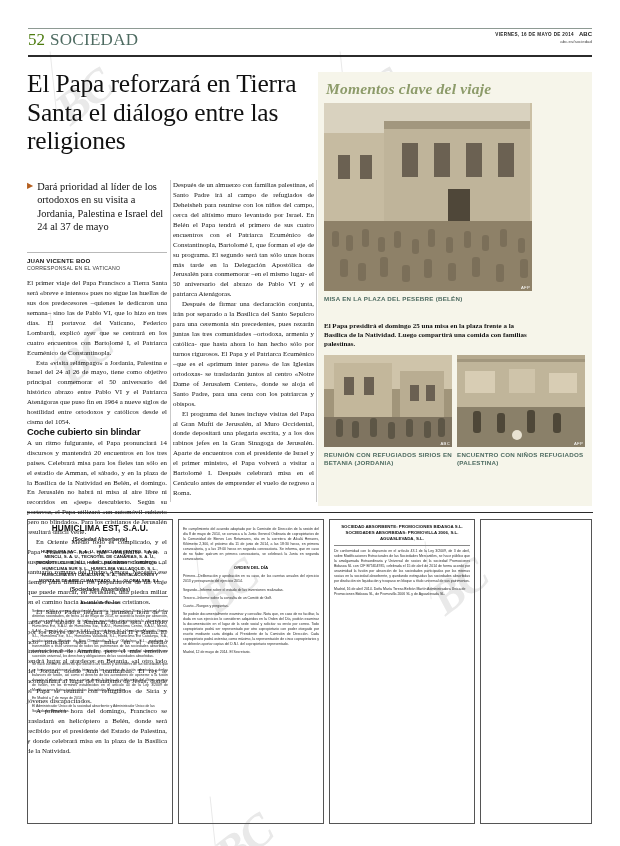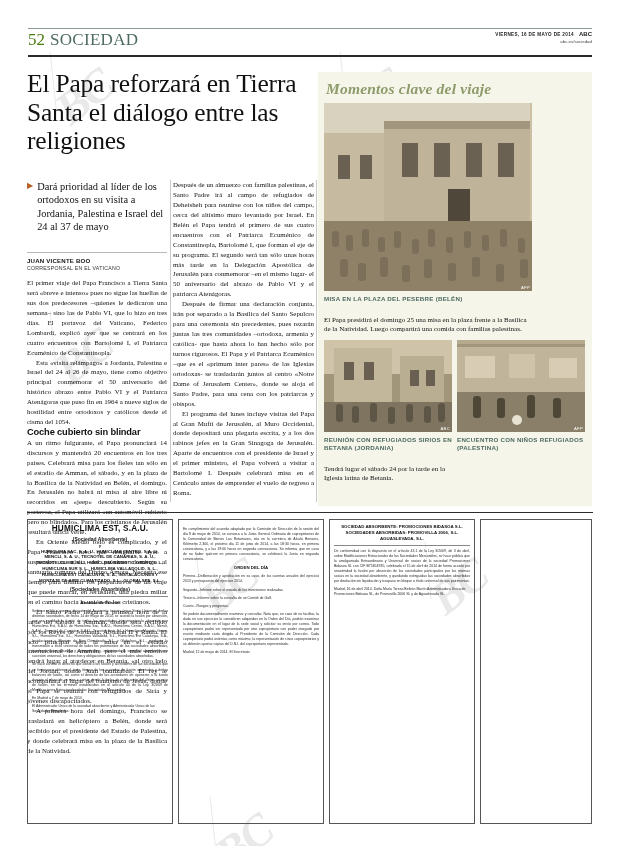--- a/index.html
+++ b/index.html
@@ -68,22 +68,22 @@
   .feature-bg{position:absolute;left:318px;top:72px;width:274px;height:434px;
       background:#f6f5ea;z-index:1;}
   .feature-title{font-family:"Liberation Serif",serif;font-style:italic;font-weight:700;
       font-size:15.5px;color:#8d9b6a;padding:8px 0 0 8px;letter-spacing:.2px;}
 
   .photo{position:relative;overflow:hidden;background:#b9b2a4;}
   .credit{position:absolute;right:2px;bottom:1px;font-family:"Liberation Sans",sans-serif;
       font-size:4.2px;color:#fff;letter-spacing:.3px;}
   .cap-ttl{font-family:"Liberation Sans",sans-serif;font-size:6.2px;font-weight:700;
       color:#4e6b61;letter-spacing:.25px;line-height:1.28;}
-  .cap-txt{font-family:"Liberation Serif",serif;font-size:7px;font-weight:400;
-      color:#111;line-height:1.3;margin-top:13px;}
+  .cap-txt{font-family:"Liberation Serif",serif;font-size:7px;font-weight:700;
+      color:#111;line-height:1.3;margin-top:19px;}
 
   
   .ads{position:absolute;left:27px;top:512px;width:566px;z-index:3;}
   .ad-rule{width:100%;height:1px;background:#2b2b2b;}
   .ad-row{display:flex;gap:5px;margin-top:6px;}
   .ad-box{border:1px solid #555;padding:4px 4px 16px;box-sizing:border-box;}
   .ad-h1{font-family:"Liberation Sans",sans-serif;font-size:8.2px;font-weight:700;
       text-align:center;color:#111;letter-spacing:.2px;line-height:1.2;}
   .ad-h2{font-family:"Liberation Sans",sans-serif;font-size:5px;font-weight:700;
       text-align:center;color:#111;line-height:1.35;margin-top:2px;}
@@ -242,21 +242,20 @@
               <rect x="46" y="63" width="7" height="19" rx="3"></rect>
               <rect x="64" y="67" width="7" height="17" rx="3"></rect>
               <rect x="82" y="64" width="7" height="18" rx="3"></rect>
               <rect x="100" y="66" width="7" height="17" rx="3"></rect>
               <rect x="114" y="63" width="7" height="19" rx="3"></rect>
             </g>
           </svg>
           <span class="credit">ABC</span>
         </div>
         <div class="cap-ttl" style="margin-top:4px;">REUNIÓN CON REFUGIADOS SIRIOS EN BETANIA (JORDANIA)</div>
-        <div class="cap-txt">Tendrá lugar el sábado 24 por la tarde en la Iglesia latina de Betania.</div>
       </div>
       <div style="flex:1 1 0;">
         <div class="photo" style="height:92px;">
           <svg width="128" height="92" viewBox="0 0 128 92" preserveAspectRatio="none">
             <rect x="0" y="0" width="128" height="92" fill="#9a8f77"></rect>
             <rect x="0" y="0" width="128" height="52" fill="#b5a98e"></rect>
             <rect x="0" y="52" width="128" height="40" fill="#8a8069"></rect>
 
             <rect x="0" y="4" width="128" height="48" fill="#c0b59a"></rect>
             <rect x="0" y="4" width="128" height="3" fill="#a2977e"></rect>

